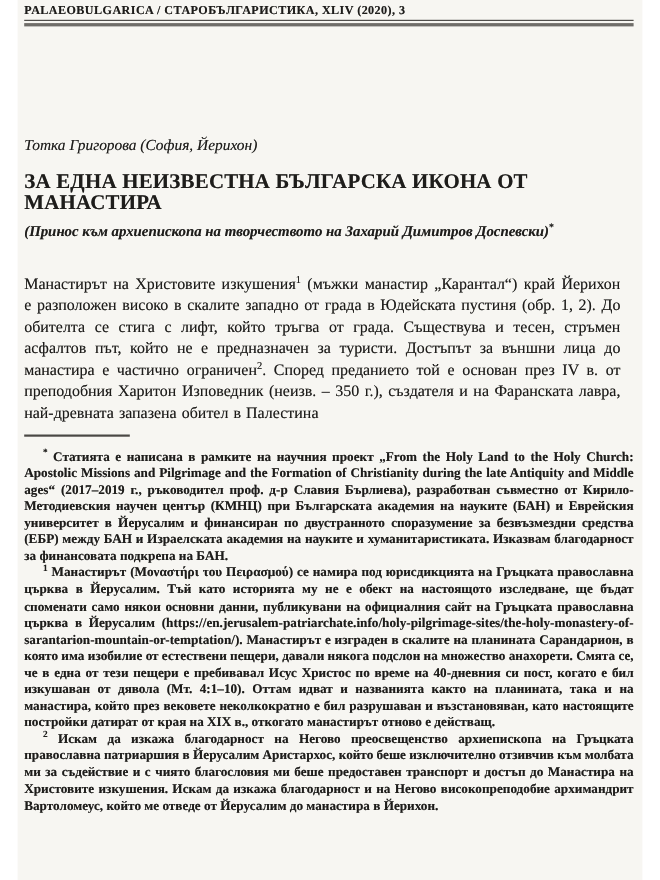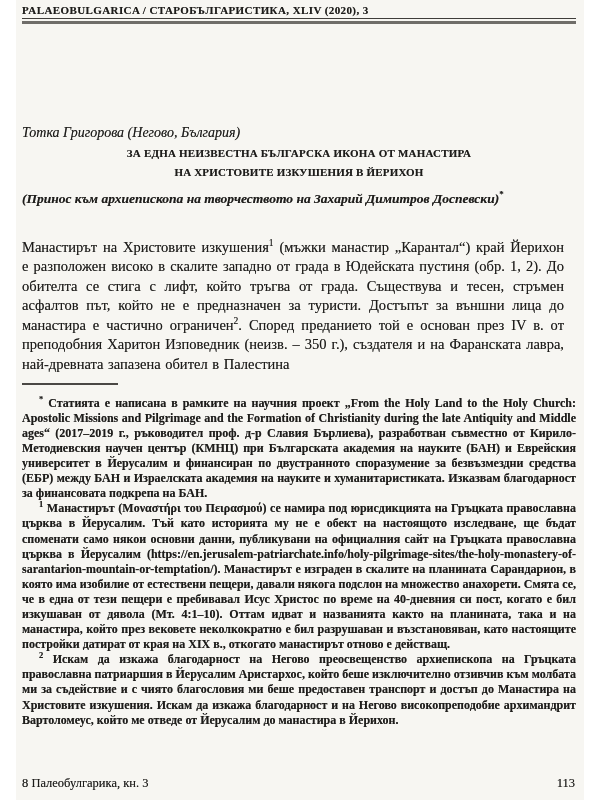--- a/index.html
+++ b/index.html
@@ -30,26 +30,25 @@
     background: #6f6d69;
     margin-top: 2px;
   }
   
   .author-line {
     margin-top: 101px;
     font-size: 14px;
     font-style: italic;
   }
   .article-title {
-    margin-top: 3px;
-    font-size: 11px;
+    margin-top: 15px;
+    font-size: 19px;
     font-weight: bold;
     line-height: 19px;
     letter-spacing: 0.2px;
-    text-align: center;
   }
   .article-subtitle {
     margin-top: 7px;
     font-size: 13.5px;
     font-weight: bold;
     font-style: italic;
   }
   .article-subtitle sup { font-size: 9px; font-style: normal; }
   
   .body-paragraph {
@@ -92,37 +91,32 @@
   }
 </style>
 </head>
 <body>
 
 <div class="page">
 
   <div class="journal-header">PALAEOBULGARICA / СТАРОБЪЛГАРИСТИКА, XLIV (2020), 3</div>
   <div class="header-rule"></div>
 
-  <div class="author-line">Тотка Григорова (Негово, България)</div>
+  <div class="author-line">Тотка Григорова (София, Йерихон)</div>
 
   <div class="article-title">
     <div>ЗА ЕДНА НЕИЗВЕСТНА БЪЛГАРСКА ИКОНА ОТ МАНАСТИРА</div>
-    <div>НА ХРИСТОВИТЕ ИЗКУШЕНИЯ В ЙЕРИХОН</div>
   </div>
 
   <div class="article-subtitle"><span>(Принос към архиепископа на творчеството на Захарий Димитров Доспевски)</span><sup>*</sup></div>
 
   <p class="body-paragraph"><span>Манастирът на Христовите изкушения</span><sup>1</sup><span> (мъжки манастир „Карантал“) край Йерихон е разположен високо в скалите западно от града в Юдейската пустиня (обр. 1, 2). До обителта се стига с лифт, който тръгва от града. Съществува и тесен, стръмен асфалтов път, който не е предназначен за туристи. Достъпът за външни лица до манастира е частично ограничен</span><sup>2</sup><span>. Според преданието той е основан през IV в. от преподобния Харитон Изповедник (неизв. – 350 г.), създателя и на Фаранската лавра, най-древната запазена обител в Палестина</span></p>
 
   <div class="footnote-separator"></div>
 
   <div class="footnotes">
     <p><sup>*</sup> <span>Статията е написана в рамките на научния проект „From the Holy Land to the Holy Church: Apostolic Missions and Pilgrimage and the Formation of Christianity during the late Antiquity and Middle ages“ (2017–2019 г., ръководител проф. д-р Славия Бърлиева), разработван съвместно от Кирило-Методиевския научен център (КМНЦ) при Българската академия на науките (БАН) и Еврейския университет в Йерусалим и финансиран по двустранното споразумение за безвъзмездни средства (ЕБР) между БАН и Израелската академия на науките и хуманитаристиката. Изказвам благодарност за финансовата подкрепа на БАН.</span></p>
     <p><sup>1</sup> <span>Манастирът (Μοναστήρι του Πειρασμού) се намира под юрисдикцията на Гръцката православна църква в Йерусалим. Тъй като историята му не е обект на настоящото изследване, ще бъдат споменати само някои основни данни, публикувани на официалния сайт на Гръцката православна църква в Йерусалим (https://en.jerusalem-patriarchate.info/holy-pilgrimage-sites/the-holy-monastery-of-sarantarion-mountain-or-temptation/). Манастирът е изграден в скалите на планината Сарандарион, в която има изобилие от естествени пещери, давали някога подслон на множество анахорети. Смята се, че в една от тези пещери е пребивавал Исус Христос по време на 40-дневния си пост, когато е бил изкушаван от дявола (Мт. 4:1–10). Оттам идват и названията както на планината, така и на манастира, който през вековете неколкократно е бил разрушаван и възстановяван, като настоящите постройки датират от края на XIX в., откогато манастирът отново е действащ.</span></p>
     <p><sup>2</sup> <span>Искам да изкажа благодарност на Негово преосвещенство архиепископа на Гръцката православна патриаршия в Йерусалим Аристархос, който беше изключително отзивчив към молбата ми за съдействие и с чиято благословия ми беше предоставен транспорт и достъп до Манастира на Христовите изкушения. Искам да изкажа благодарност и на Негово високопреподобие архимандрит Вартоломеус, който ме отведе от Йерусалим до манастира в Йерихон.</span></p>
   </div>
 
-  <div class="page-footer">
-    <span>8 Палеобулгарика, кн. 3</span>
-    <span>113</span>
-  </div>
 
 </div>
 
 </body></html>

